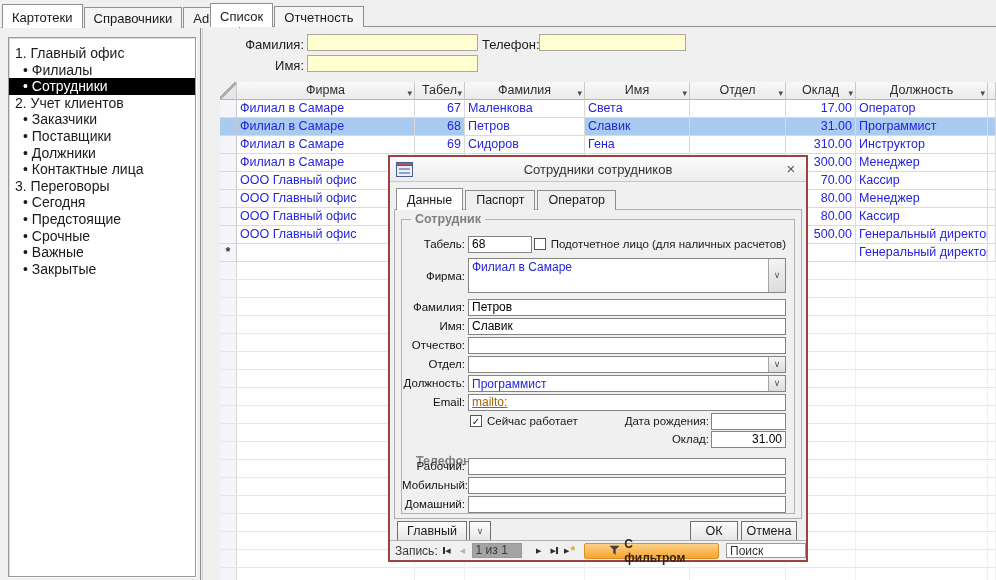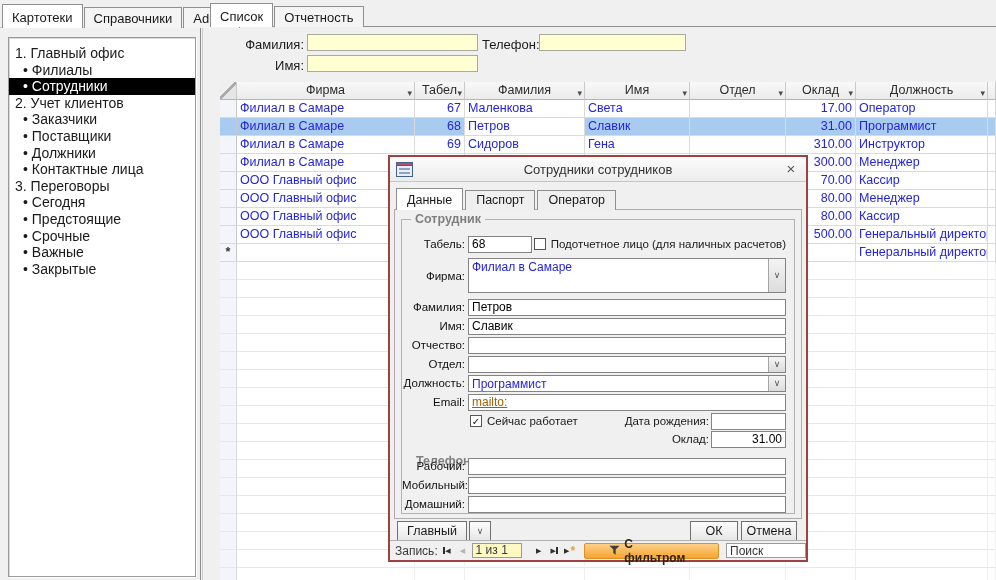--- a/index.html
+++ b/index.html
@@ -110,21 +110,21 @@
     border:1px solid #707070; font-size:12.5px; text-align:center; line-height:19px; cursor:default; }
   
   #dlg-nav { position:absolute; left:0; right:0; bottom:0; height:20px;
     border-top:1px solid #B0B0B0; background:#F0F0F0;
     display:flex; align-items:center; padding-left:5px; gap:3px; font-size:12px; color:#3A3A3A; }
   .navbtn { width:13px; height:13px; display:flex; align-items:center; justify-content:center;
     font-size:7px; color:#2F2F2F; cursor:default; }
   .navbtn .vbar { width:2px; height:7px; background:#2F2F2F; }
   .navbtn.disabled { color:#B3B3B3; }
   .navbtn .star { color:#DFA53A; font-size:12px; font-weight:bold; margin-left:1px; line-height:8px; }
-  #rec-box { width:52px; height:15px; background:#fef9c3; border:1px solid #9A9A9A;
+  #rec-box { width:52px; height:15px; background:#a3a3a3; border:1px solid #9A9A9A;
     font-size:12px; line-height:13px; padding-left:3px; }
   #filter-btn { height:16px; display:flex; align-items:center; gap:4px; padding:0 24px; margin-left:5px;
     background:linear-gradient(#FDD089,#F6A52F); border:1px solid #DE911F; border-radius:2px;
     font-size:12px; font-weight:bold; color:#2F2410; cursor:default; }
   #search-input { width:80px; height:15px; border:1px solid #9A9A9A; background:#FFF;
     font-family:inherit; font-size:12px; padding:0 3px; margin-left:4px; color:#333; }
 </style>
 </head>
 <body>
 

